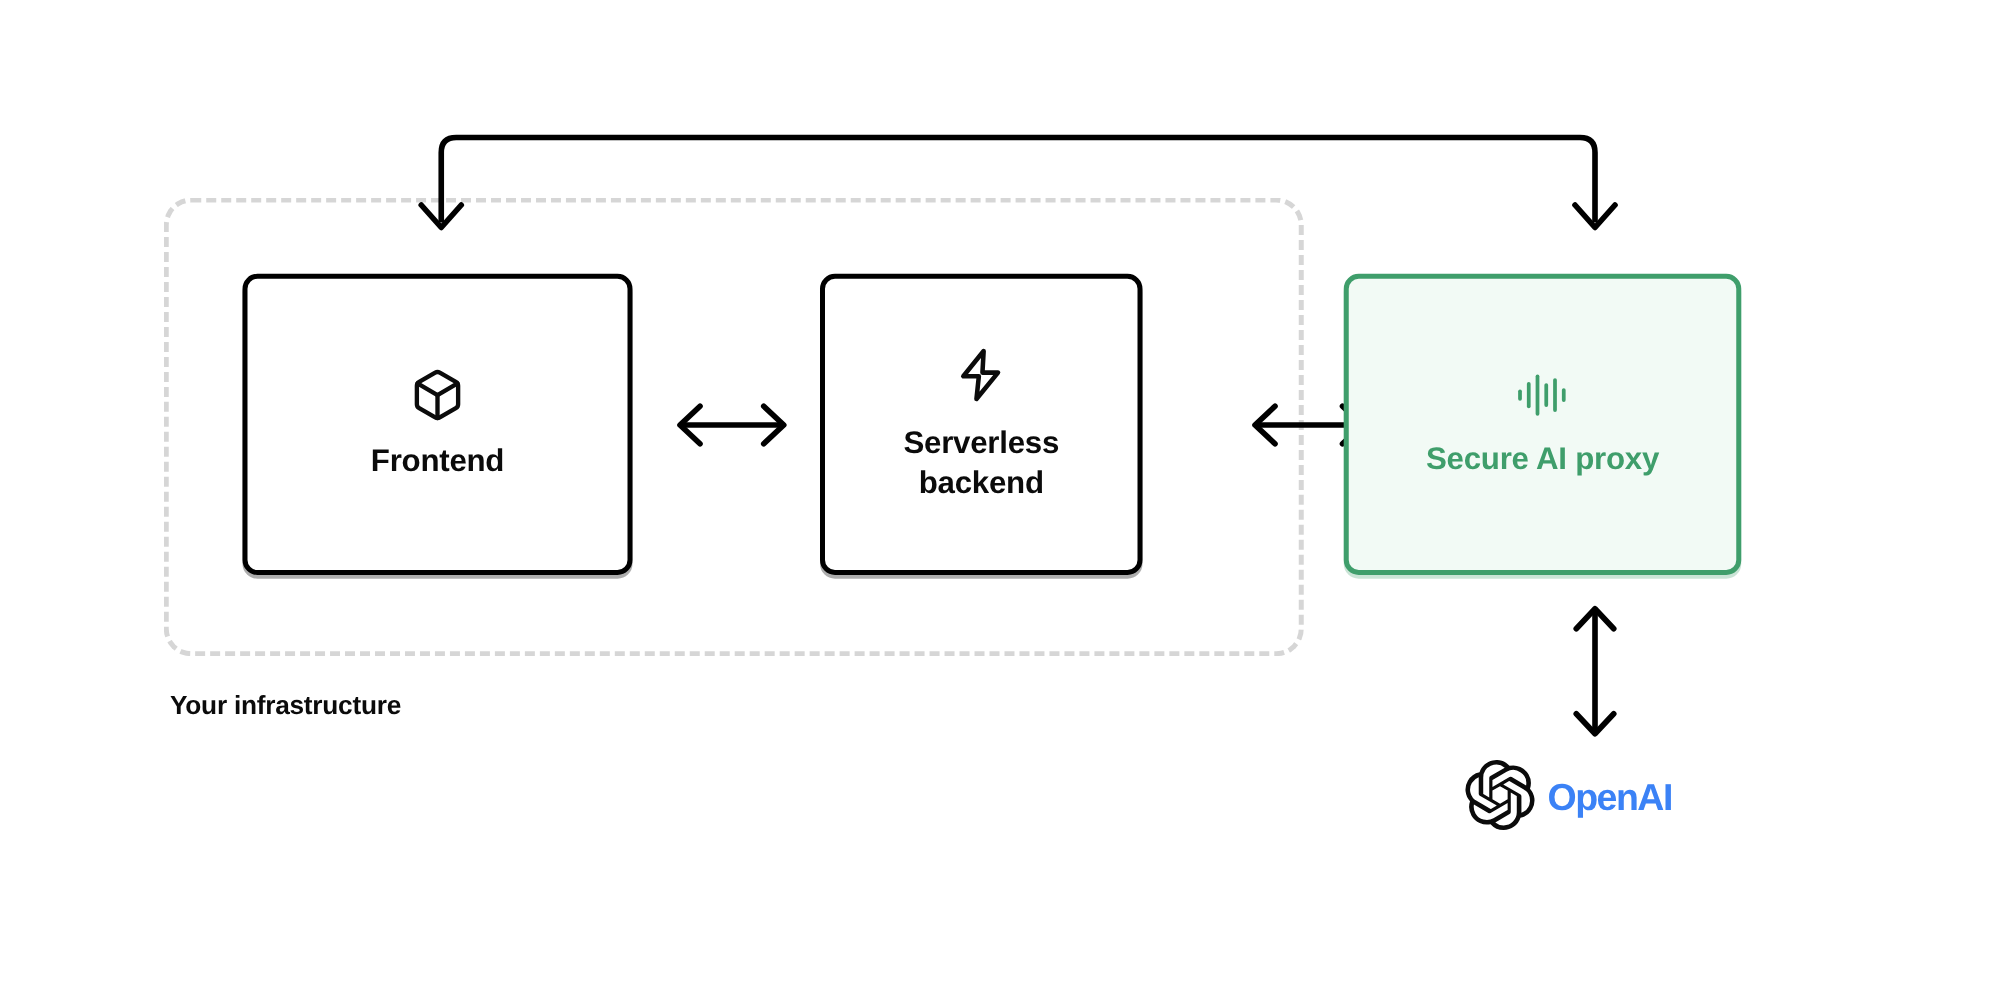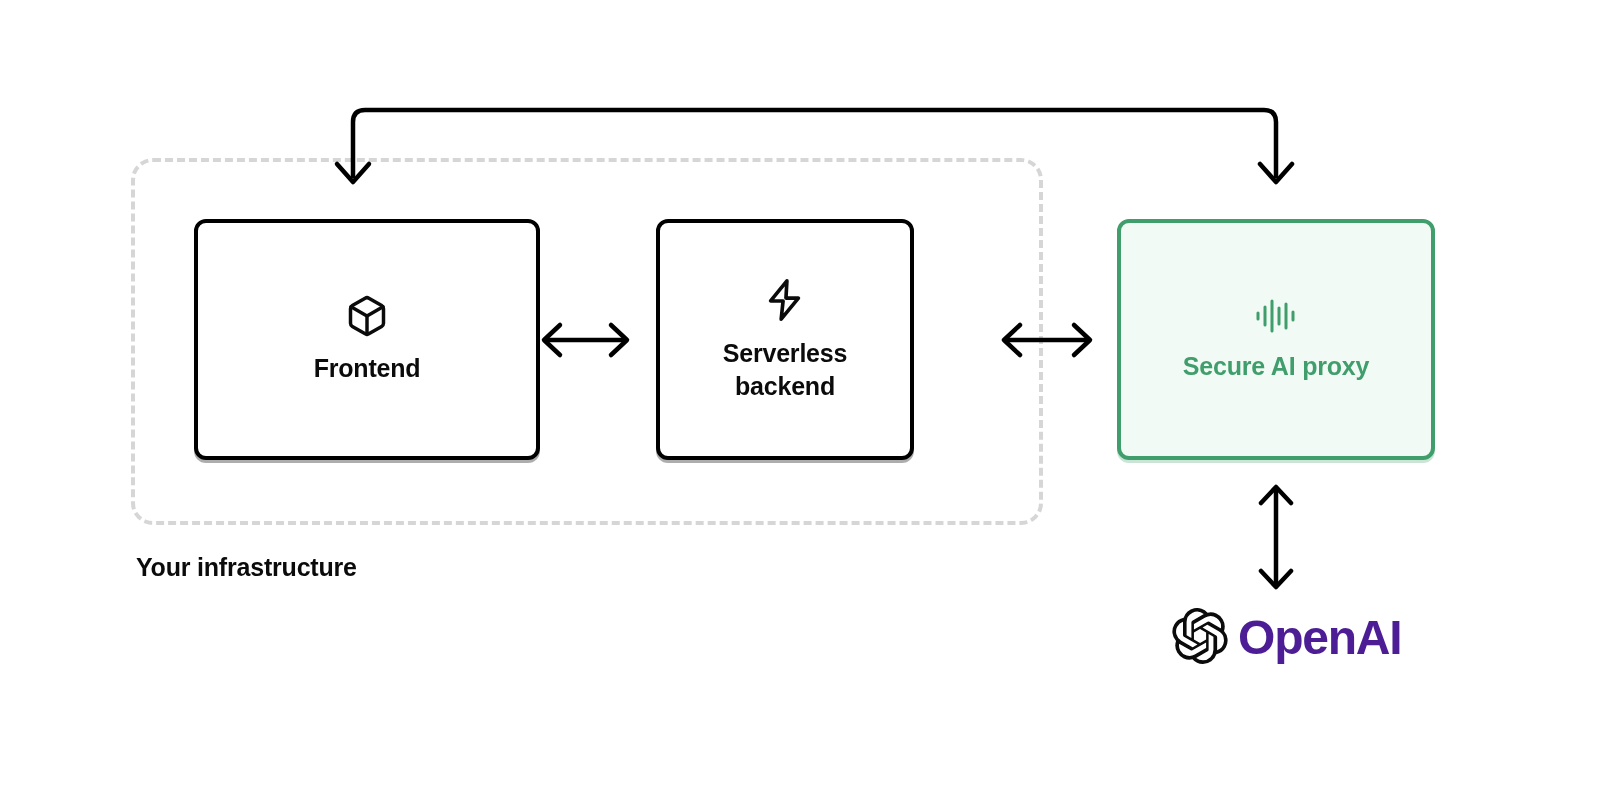--- a/index.html
+++ b/index.html
@@ -28,21 +28,21 @@
     width: 912px;
     height: 367px;
     border: 4px dashed #d6d6d6;
     border-radius: 22px;
     box-sizing: border-box;
   }
   #infra-label {
     position: absolute;
     left: 136px;
     top: 553px;
-    font-size: 25px;
+    font-size: 21px;
     font-weight: 700;
     color: #0b0b0b;
     letter-spacing: -0.2px;
     white-space: nowrap;
   }
 
   
   .node {
     position: absolute;
     box-sizing: border-box;
@@ -58,31 +58,31 @@
     box-shadow: 0 3px 0 0 rgba(0,0,0,0.32);
   }
   .node.green {
     border: 4px solid #3f9e6b;
     background: #f2faf5;
     box-shadow: 0 3px 0 0 rgba(63,158,107,0.28);
   }
   #node-frontend {
     left: 194px;
     top: 219px;
-    width: 346px;
+    width: 312px;
     height: 241px;
   }
   #node-backend {
     left: 656px;
     top: 219px;
     width: 258px;
     height: 241px;
   }
   #node-proxy {
-    left: 1117px;
+    left: 1075px;
     top: 219px;
     width: 318px;
     height: 241px;
     align-items: center;
   }
 
   .node-icon {
     display: block;
     margin-bottom: 10px;
   }
@@ -109,23 +109,23 @@
   
   #openai-logo {
     position: absolute;
     left: 1172px;
     top: 608px;
     display: flex;
     align-items: center;
     gap: 10px;
   }
   #openai-wordmark {
-    font-size: 48px;
+    font-size: 30px;
     font-weight: 700;
-    color: #4c1d95;
+    color: #3b82f6;
     letter-spacing: -1.2px;
     line-height: 1;
   }
 </style>
 </head>
 <body>
 
 <div id="stage">
 
   <div id="infra-boundary"></div>

